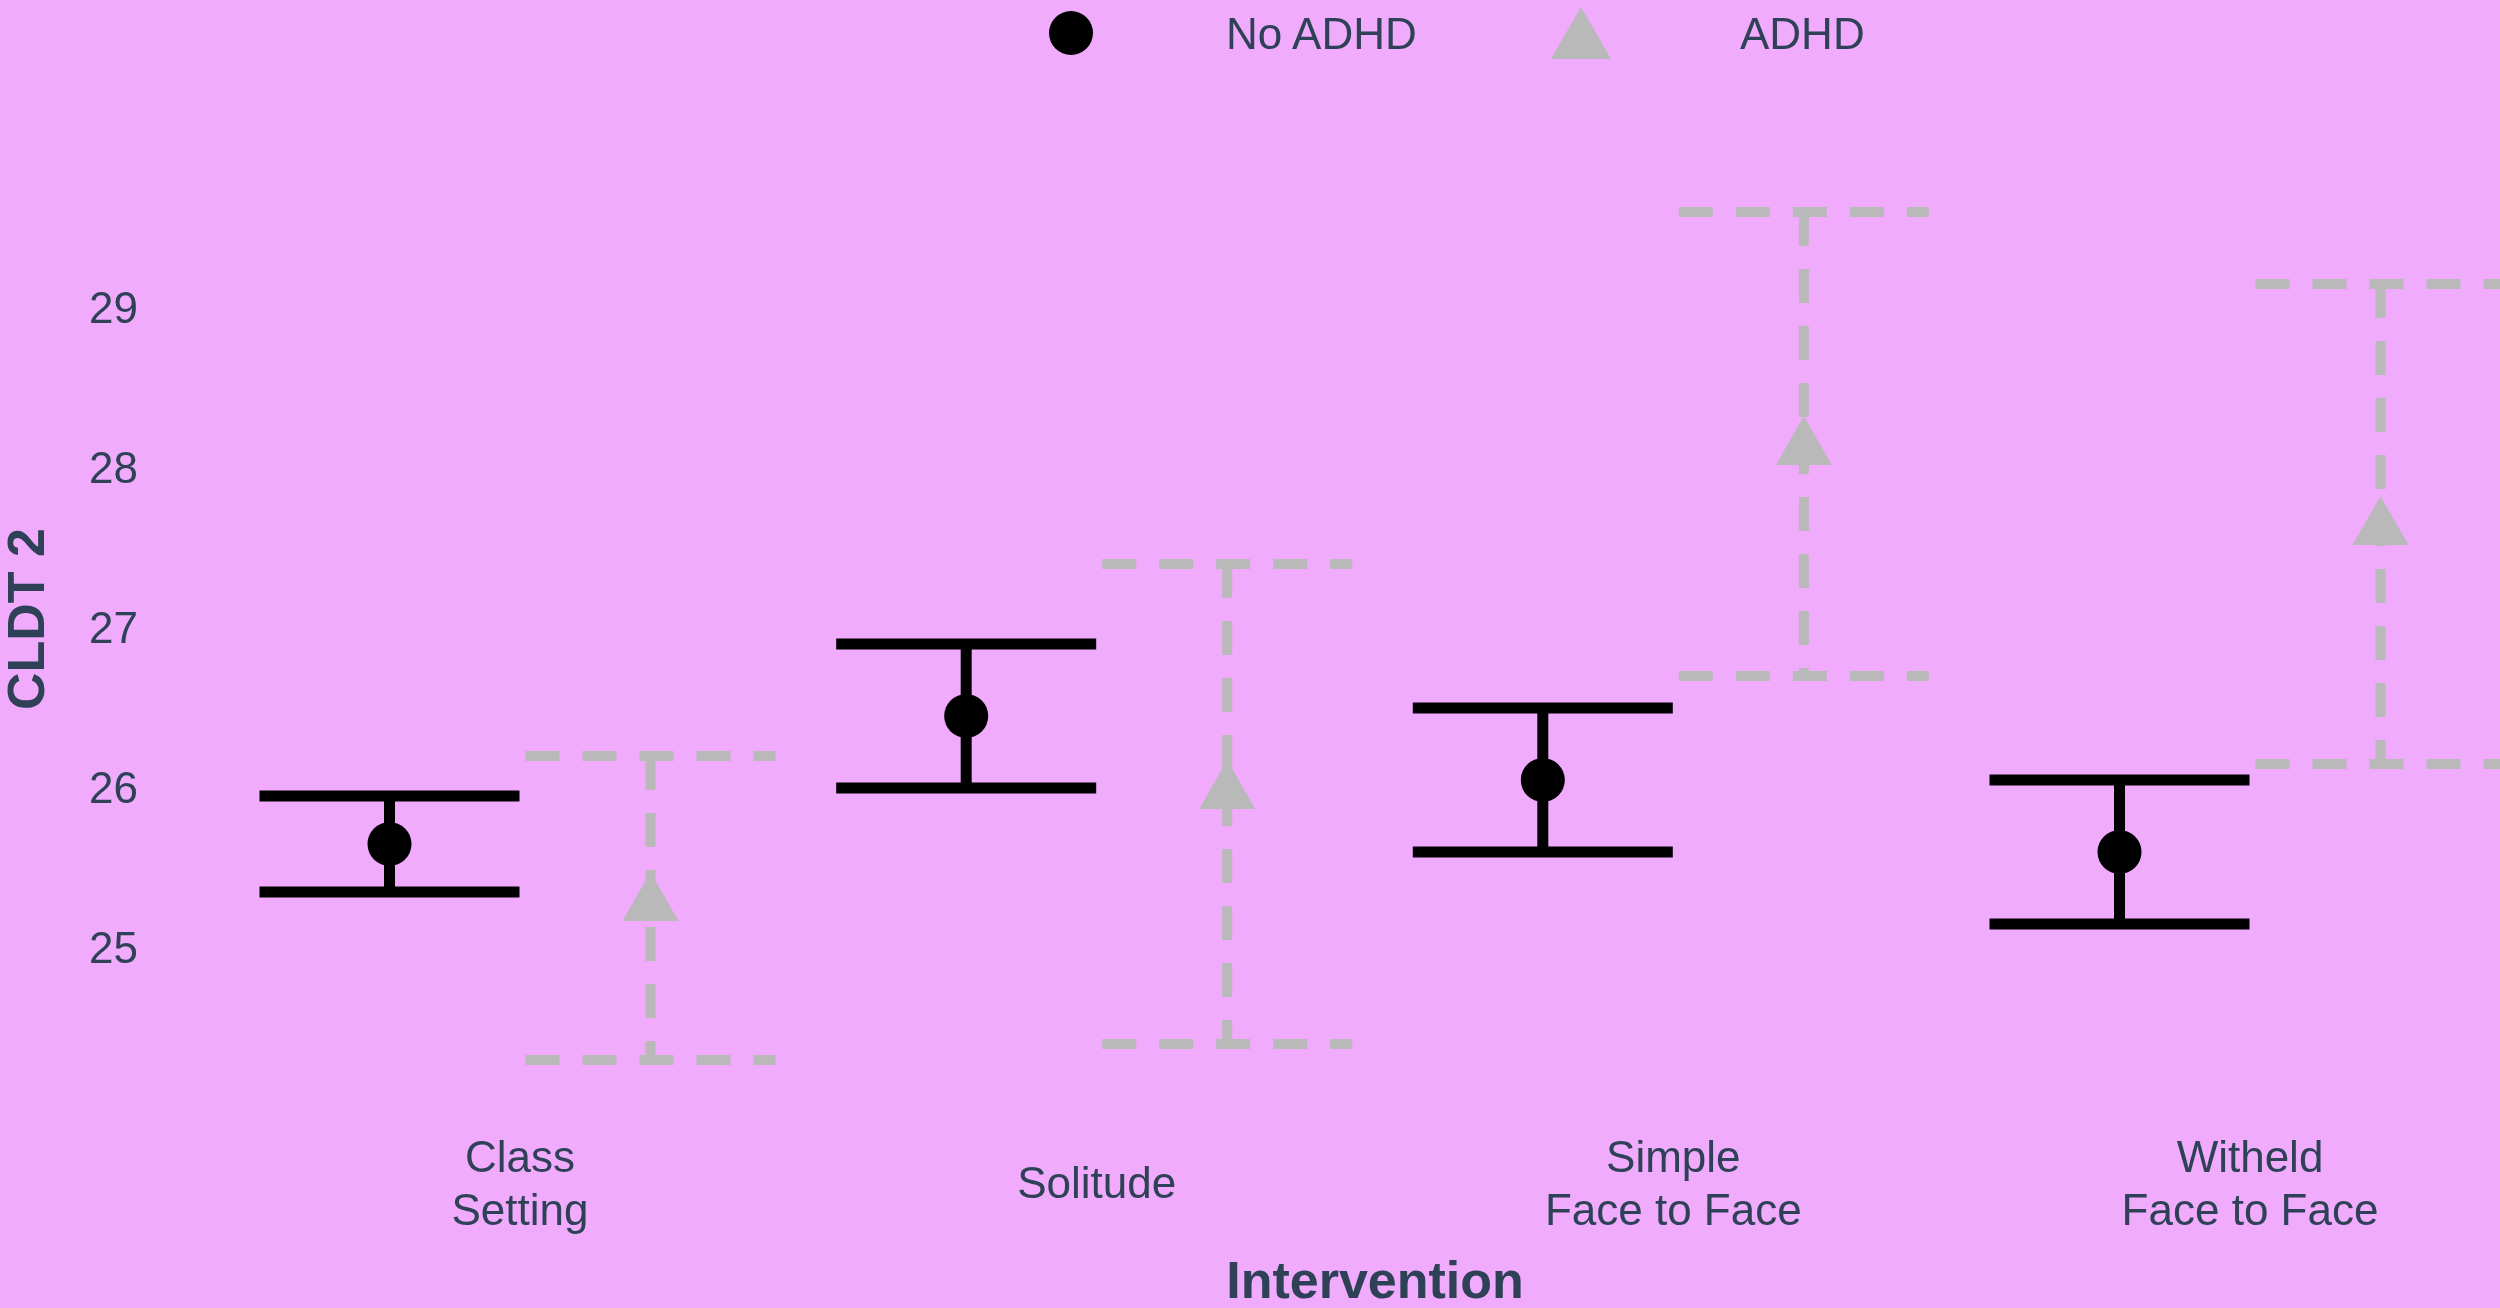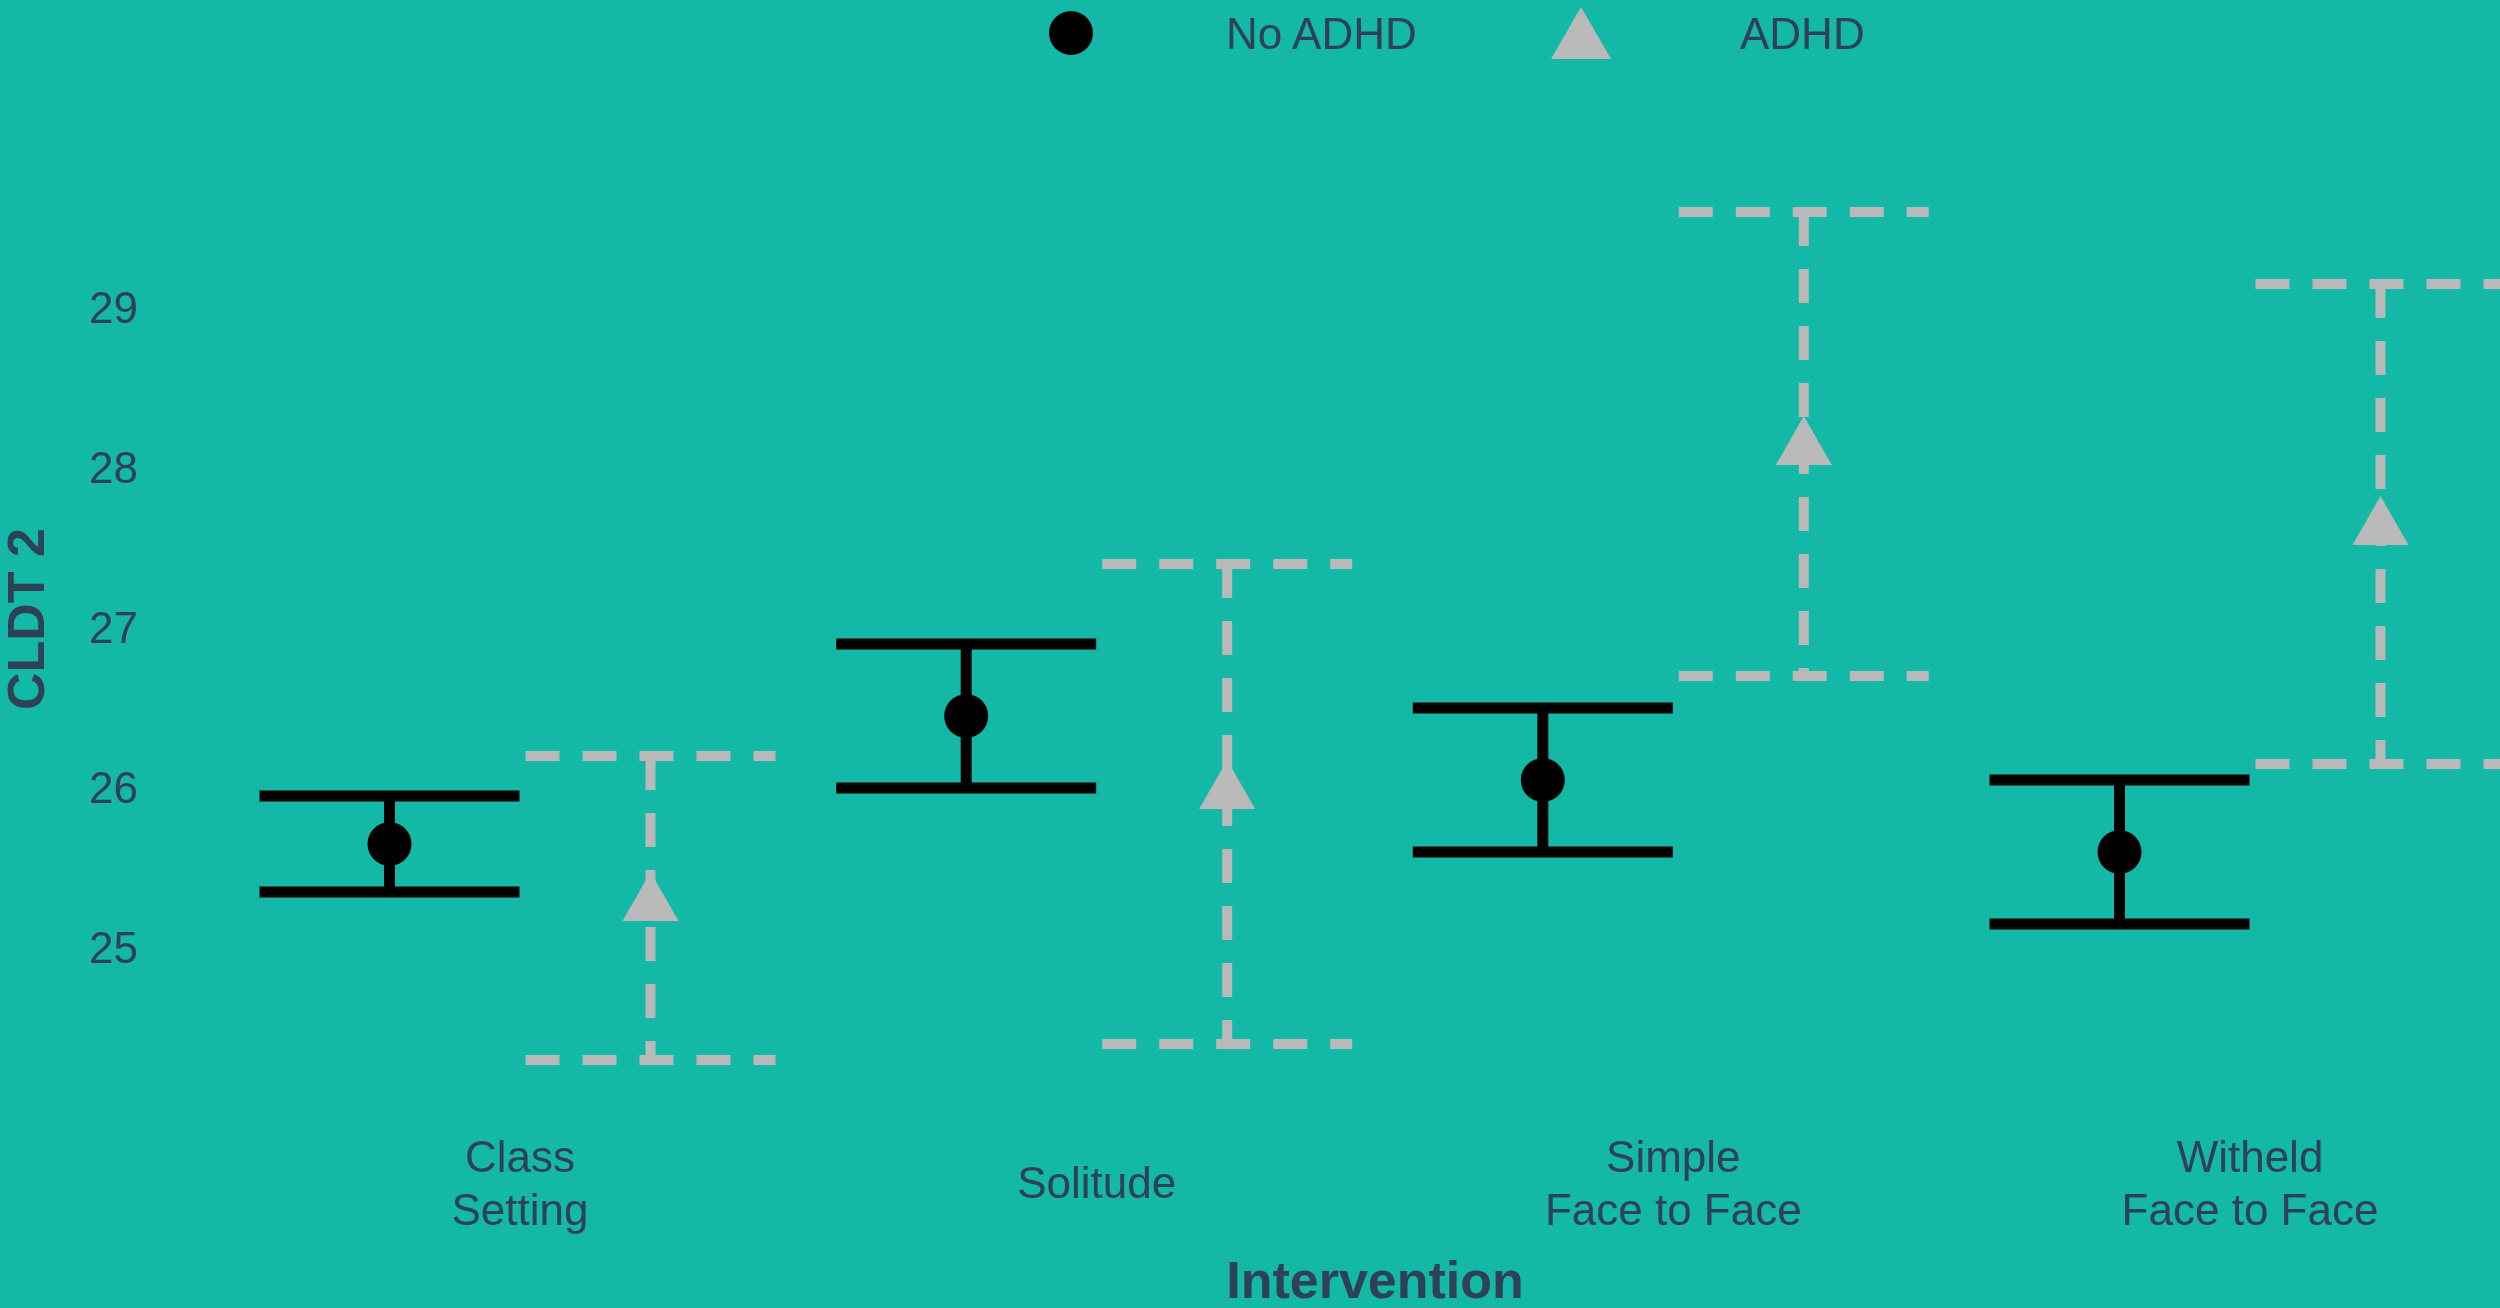--- a/index.html
+++ b/index.html
@@ -1,19 +1,19 @@
 <!DOCTYPE html>
 <html><head>
 <meta charset="utf-8">
 <style>
   html,body{margin:0;padding:0;background:#ffffff;}
   .stage{
     position:relative;
     width:2500px;height:1308px;
-    background:#14b8a6;
+    background:#f0abfc;
     overflow:hidden;
     font-family:"Liberation Sans", sans-serif;
   }
   svg{display:block;width:2500px;height:1308px;}
   .tick-label{
     font-family:"Liberation Sans", sans-serif;
     font-size:44px;
     fill:#2f4156;
   }
   .legend-label{

